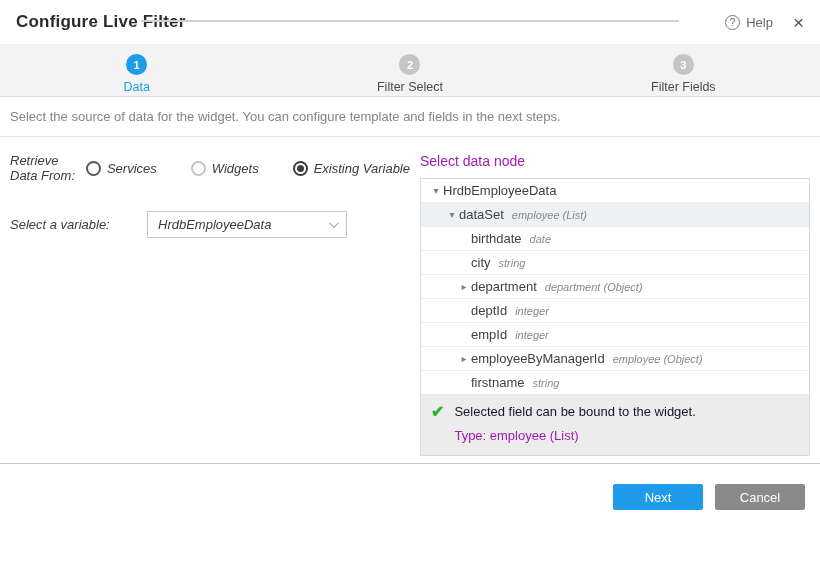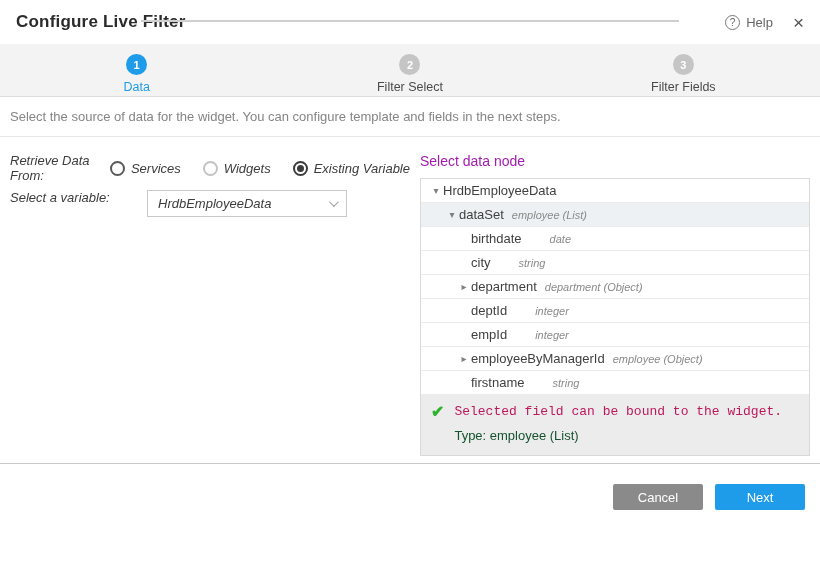--- a/index.html
+++ b/index.html
@@ -51,23 +51,23 @@
   
   .desc-bar {
     height: 40px; display: flex; align-items: center; padding: 0 10px;
     color: #858585; border-bottom: 1px solid #e6e6e6; background: #fff;
   }
 
   
   .content { position: relative; height: 326px; background: #fff; }
   .left-col { position: absolute; left: 10px; top: 0; width: 400px; }
   .form-row { display: flex; align-items: center; margin-top: 16px; font-style: italic; }
-  .form-row.second { margin-top: 7px; align-items: flex-start; }
+  .form-row.second { margin-top: 28px; align-items: center; }
   .form-label { width: 137px; color: #3c3c3c; }
-  .radio-group { display: flex; align-items: center; gap: 22px; }
+  .radio-group { display: flex; align-items: center; gap: 34px; }
   .radio { display: flex; align-items: center; gap: 6px; cursor: pointer; white-space: nowrap; }
   .rb {
     width: 15px; height: 15px; border-radius: 50%;
     border: 2px solid #5a5a5a; background: #fff; position: relative; flex: none;
   }
   .rb.dim { border-color: #c3c3c3; }
   .rb.checked { border-color: #3c3c3c; }
   .rb.checked::after {
     content: ""; position: absolute; left: 2px; top: 2px;
     width: 7px; height: 7px; border-radius: 50%; background: #3c3c3c;
@@ -88,29 +88,29 @@
   .tree-panel { margin-top: 9px; border: 1px solid #d9d9d9; background: #fff; }
   .tree-row {
     height: 24px; display: flex; align-items: center;
     border-bottom: 1px solid #ececec; cursor: pointer; background: #fff;
   }
   .tree-row.selected { background: #eef1f4; }
   .caret { font-size: 10px; color: #808080; width: 14px; text-align: center; flex: none; }
   .lvl0 { padding-left: 8px; }
   .lvl1 { padding-left: 24px; }
   .lvl2 { padding-left: 36px; }
-  .lvl2.leaf { padding-left: 50px; gap: 20px; }
+  .lvl2.leaf { padding-left: 50px; }
   .node-name { color: #3f3f3f; }
   .node-type { color: #8a8a8a; font-style: italic; margin-left: 8px; font-size: 11px; }
   .status-box {
     background: #ececec; padding: 8px 10px 10px 10px; display: flex; gap: 10px;
   }
   .check-icon { color: #2db32d; font-size: 16px; font-weight: 700; line-height: 18px; flex: none; }
-  .status-lines .l1 { color: #be185d; line-height: 18px; font-family: Liberation Mono, monospace; }
-  .status-lines .l2 { color: #14532d; line-height: 18px; margin-top: 6px; }
+  .status-lines .l1 { color: #0f172a; line-height: 18px; }
+  .status-lines .l2 { color: #a21caf; line-height: 18px; margin-top: 6px; }
 
   
   .footer {
     position: absolute; left: 0; right: 0; top: 463px; bottom: 0;
     border-top: 1px solid #c9c9c9; background: #fff;
     display: flex; justify-content: flex-end; align-items: flex-start;
     padding: 20px 15px 0 0; gap: 12px;
   }
   .btn {
     min-width: 90px; height: 26px; border: none; border-radius: 2px;
@@ -243,17 +243,17 @@
             <div class="l1">Selected field can be bound to the widget.</div>
             <div class="l2">Type: employee (List)</div>
           </div>
         </div>
 
       </div>
     </div>
   </div>
 
   <div class="footer">
+    <button class="btn btn-next">Next</button>
     <button class="btn btn-cancel">Cancel</button>
-    <button class="btn btn-next">Next</button>
   </div>
 
 </div>
 
 </body></html>

